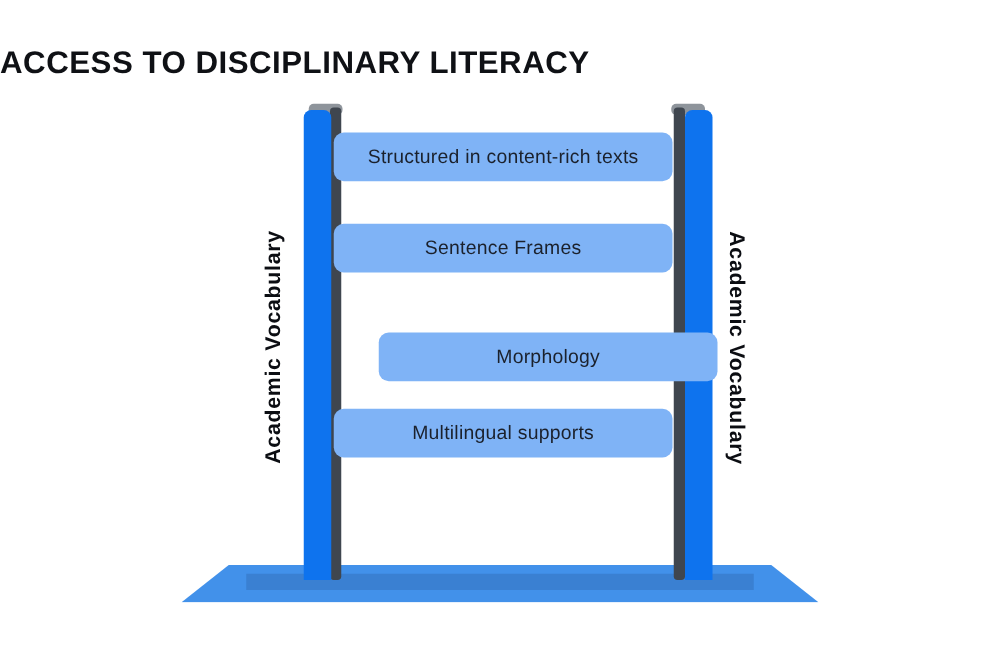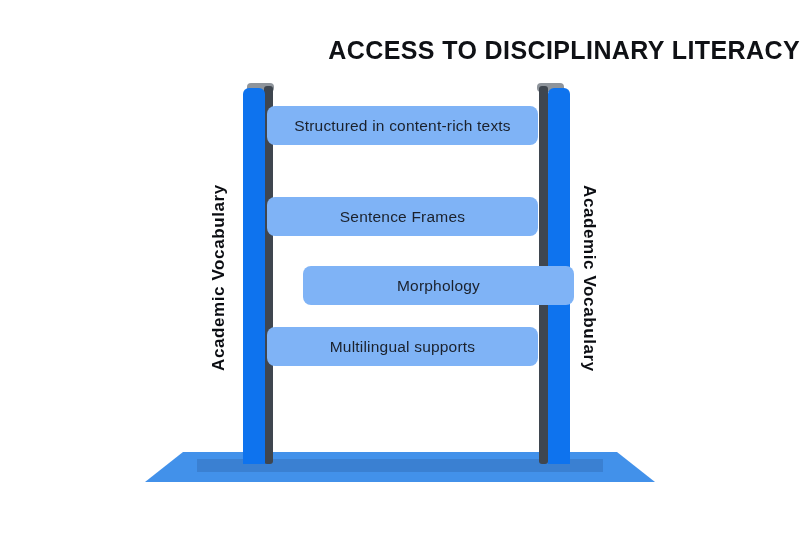--- a/index.html
+++ b/index.html
@@ -18,21 +18,21 @@
   .canvas{
     position:relative;
     width:800px;height:533px;
     background:var(--bg);
     overflow:hidden;
     font-family:"Liberation Sans","DejaVu Sans",sans-serif;
   }
   .title{
     position:absolute;
     top:36px;left:0;width:800px;
-    text-align:right;
+    text-align:left;
     font-size:25px;
     font-weight:800;
     letter-spacing:0.4px;
     color:var(--title-color);
     z-index:8;
   }
   
   .base{
     position:absolute;
     left:145px;top:452px;width:510px;height:30px;
@@ -86,21 +86,21 @@
     z-index:6;
   }
   .rung span{
     font-size:15.5px;
     font-weight:500;
     color:var(--rung-text);
     letter-spacing:0.2px;
     white-space:nowrap;
   }
   .r1{top:106px;}
-  .r2{top:197px;}
+  .r2{top:179px;}
   .r3{top:266px;margin-left:36px;}
   .r4{top:327px;}
   .r5{top:400px;}
   
   .rail-label{
     position:absolute;
     top:168px;height:220px;width:24px;
     writing-mode:vertical-rl;
     text-align:center;
     font-size:17px;

